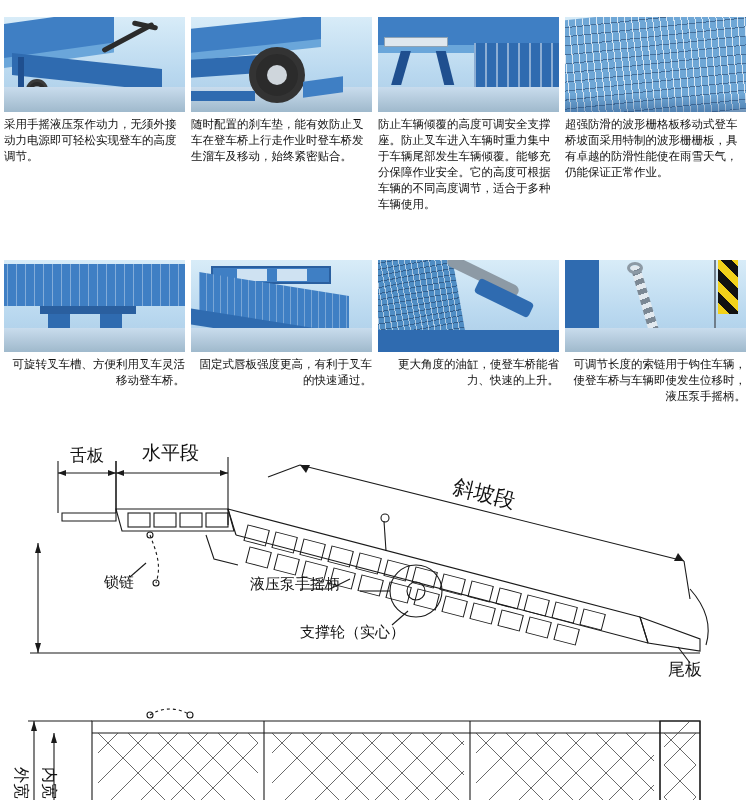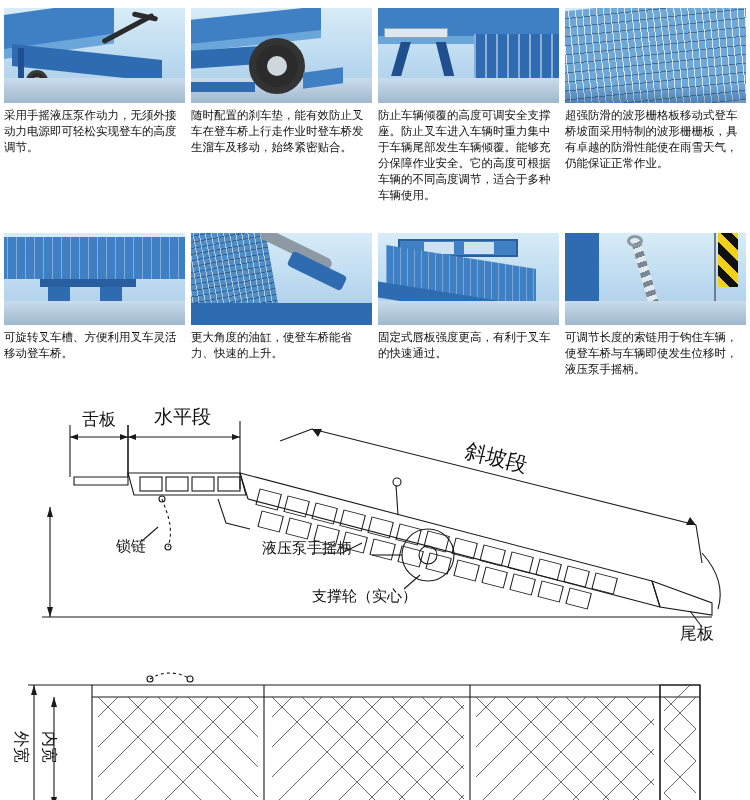--- a/index.html
+++ b/index.html
@@ -11,21 +11,21 @@
     color:#111;
     overflow:hidden;
   }
   .page { position:relative; width:750px; height:800px; }
 
   
   .grid {
     display:grid;
     grid-template-columns: repeat(4, 1fr);
     column-gap:6px;
-    padding:8px 4px;
+    padding:17px 4px;
   }
   .cell { width:100%; }
   .photo {
     width:100%;
     height:95px;
     position:relative;
     overflow:hidden;
     background:#bcd8ef;
     border:0;
   }
@@ -127,77 +127,77 @@
     <div class="cell">
       <div class="photo">
         <div class="sky"></div>
         <div class="mesh" style="left:-6px;top:-6px;right:-6px;bottom:-6px;transform:rotate(-6deg);"></div>
         <div style="position:absolute;left:0;bottom:0;width:100%;height:18px;background:linear-gradient(180deg,rgba(40,80,130,.0),rgba(40,80,130,.45));"></div>
       </div>
       <div class="caption cn">超强防滑的波形栅格板移动式登车桥坡面采用特制的波形栅栅板，具有卓越的防滑性能使在雨雪天气，仍能保证正常作业。</div>
     </div>
   </div>
 
-  <div class="grid row2" style="margin-top:14px;">
+  <div class="grid row2" style="margin-top:14px;text-align:right;">
 
     <div class="cell">
       <div class="photo">
         <div class="sky"></div>
         <div class="plat" style="left:-6px;top:4px;right:-6px;height:42px;"></div>
         <div style="position:absolute;left:-6px;top:4px;right:-6px;height:42px;background-image:repeating-linear-gradient(90deg,rgba(255,255,255,.35) 0 1px,transparent 1px 9px);"></div>
         <div class="plat2" style="left:44px;top:46px;width:22px;height:46px;"></div>
         <div class="plat2" style="left:96px;top:46px;width:22px;height:46px;"></div>
         <div style="position:absolute;left:36px;top:46px;width:96px;height:8px;background:#2a5f9f;"></div>
         <div class="floor"></div>
       </div>
       <div class="caption cn">可旋转叉车槽、方便利用叉车灵活移动登车桥。</div>
-    </div>
-
-    <div class="cell">
-      <div class="photo">
-        <div class="sky"></div>
-        <div class="meshd" style="left:-8px;top:-8px;width:90px;bottom:-8px;transform:rotate(-10deg);"></div>
-        <div style="position:absolute;left:66px;top:10px;width:78px;height:12px;background:#8d9aa5;transform:rotate(26deg);border-radius:6px;"></div>
-        <div style="position:absolute;left:96px;top:30px;width:60px;height:16px;background:#2f6bb0;transform:rotate(26deg);border-radius:4px;"></div>
-        <div class="plat2" style="left:0;bottom:0;width:100%;height:22px;"></div>
-      </div>
-      <div class="caption cn">更大角度的油缸，使登车桥能省力、快速的上升。</div>
     </div>
 
     <div class="cell">
       <div class="photo">
         <div class="sky"></div>
         <div style="position:absolute;left:20px;top:6px;width:120px;height:18px;background:#3f7fc4;border:2px solid #2a5f9f;"></div>
         <div style="position:absolute;left:46px;top:9px;width:30px;height:12px;background:#cfe2f2;"></div>
         <div style="position:absolute;left:86px;top:9px;width:30px;height:12px;background:#cfe2f2;"></div>
         <div class="plat" style="left:8px;top:24px;width:150px;height:40px;transform:skewY(9deg);"></div>
         <div style="position:absolute;left:8px;top:24px;width:150px;height:40px;transform:skewY(9deg);background-image:repeating-linear-gradient(90deg,rgba(255,255,255,.3) 0 1px,transparent 1px 7px);"></div>
         <div class="plat2" style="left:0;top:62px;width:170px;height:16px;transform:skewY(9deg);"></div>
         <div class="floor"></div>
       </div>
       <div class="caption cn">固定式唇板强度更高，有利于叉车的快速通过。</div>
+    </div>
+
+    <div class="cell">
+      <div class="photo">
+        <div class="sky"></div>
+        <div class="meshd" style="left:-8px;top:-8px;width:90px;bottom:-8px;transform:rotate(-10deg);"></div>
+        <div style="position:absolute;left:66px;top:10px;width:78px;height:12px;background:#8d9aa5;transform:rotate(26deg);border-radius:6px;"></div>
+        <div style="position:absolute;left:96px;top:30px;width:60px;height:16px;background:#2f6bb0;transform:rotate(26deg);border-radius:4px;"></div>
+        <div class="plat2" style="left:0;bottom:0;width:100%;height:22px;"></div>
+      </div>
+      <div class="caption cn">更大角度的油缸，使登车桥能省力、快速的上升。</div>
     </div>
 
     <div class="cell">
       <div class="photo">
         <div class="sky"></div>
         <div class="plat2" style="left:0;top:0;width:34px;height:100%;"></div>
         <div class="stripe" style="right:8px;top:0;width:20px;height:54px;"></div>
         <div style="position:absolute;right:4px;top:0;width:28px;height:100%;border-left:2px solid #6f7d8a;"></div>
         <div style="position:absolute;left:52px;top:6px;width:60px;height:80px;
              background-image:repeating-linear-gradient(160deg,#7b8894 0 5px, #e2e9ef 5px 10px);
              clip-path:polygon(22% 0,38% 0,78% 100%,60% 100%);"></div>
         <div style="position:absolute;left:62px;top:2px;width:16px;height:12px;border:3px solid #8d9aa5;border-radius:50%;"></div>
         <div class="floor"></div>
       </div>
       <div class="caption cn">可调节长度的索链用于钩住车辆，使登车桥与车辆即使发生位移时，液压泵手摇柄。</div>
     </div>
   </div>
 
-  <div class="draw-wrap" style="margin-top:18px;padding-left:12px;">
+  <div class="draw-wrap" style="margin-top:18px;">
     <svg width="750" height="260" viewBox="0 0 750 260">
       <g fill="none" stroke="#1a1a1a" stroke-width="1.1">
 
         <line x1="58" y1="22" x2="58" y2="74"></line>
         <line x1="116" y1="22" x2="116" y2="74"></line>
         <line x1="58" y1="34" x2="116" y2="34"></line>
         <polygon points="58,34 66,31 66,37" fill="#1a1a1a" stroke="none"></polygon>
         <polygon points="116,34 108,31 108,37" fill="#1a1a1a" stroke="none"></polygon>
 
         <line x1="116" y1="22" x2="116" y2="74"></line>

